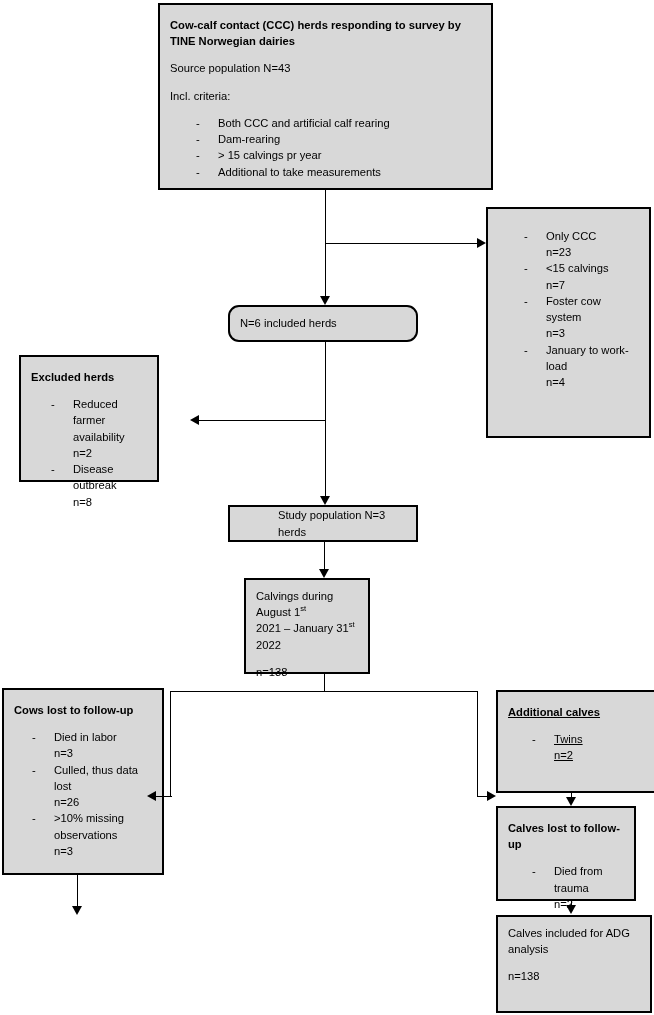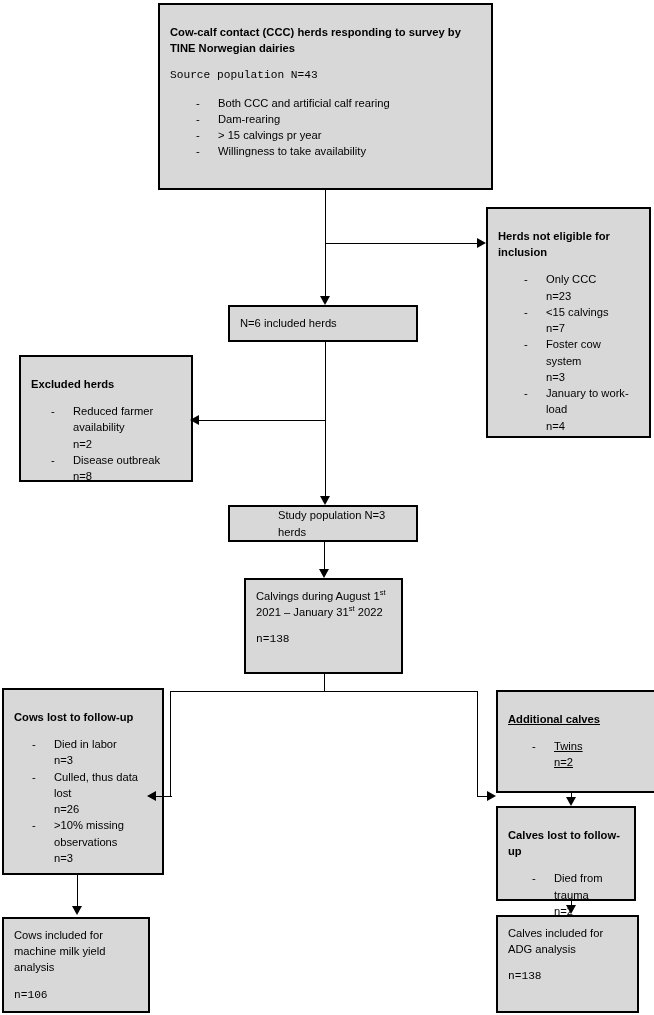--- a/index.html
+++ b/index.html
@@ -22,25 +22,24 @@
     position: absolute;
     background: #d8d8d8;
     border: 2px solid #000000;
     box-sizing: border-box;
     padding: 8px 10px 8px 10px;
     font-size: 11.2px;
     line-height: 1.45;
   }
   .node .title {
     font-weight: bold;
-    margin: 11px 0 0 0;
+    margin: 4px 0 0 0;
   }
   .node .para {
     margin: 11px 0 0 0;
-    font-family: Liberation Mono, monospace;
   }
   .node ul {
     list-style: none;
     margin: 11px 0 0 0;
     padding: 0 0 0 26px;
   }
   .node ul li {
     position: relative;
     padding-left: 22px;
     margin: 0 0 0 0;
@@ -90,42 +89,42 @@
   }
 </style>
 </head>
 <body>
 
 <div id="flowchart">
 
   <div class="node" style="left:158px; top:3px; width:335px; height:187px;">
     <div class="title">Cow-calf contact (CCC) herds responding to survey by TINE Norwegian dairies</div>
     <div class="para">Source population N=43</div>
+    <div class="para">Incl. criteria:</div>
     <ul>
       <li>
         <span class="dash">-</span>
         <span>Both CCC and artificial calf rearing</span>
       </li>
       <li>
         <span class="dash">-</span>
         <span>Dam-rearing</span>
       </li>
       <li>
         <span class="dash">-</span>
         <span>&gt; 15 calvings pr year</span>
       </li>
       <li>
         <span class="dash">-</span>
-        <span>Willingness to take availability</span>
+        <span>Additional to take measurements</span>
       </li>
     </ul>
   </div>
 
   <div class="node" style="left:486px; top:207px; width:165px; height:231px;">
-    <div class="title">Herds not eligible for inclusion</div>
     <ul>
       <li>
         <span class="dash">-</span>
         <span>Only CCC</span>
         <span class="n">n=23</span>
       </li>
       <li>
         <span class="dash">-</span>
         <span>&lt;15 calvings</span>
         <span class="n">n=7</span>
@@ -136,45 +135,45 @@
         <span class="n">n=3</span>
       </li>
       <li>
         <span class="dash">-</span>
         <span>January to work-load</span>
         <span class="n">n=4</span>
       </li>
     </ul>
   </div>
 
-  <div class="node" style="left:228px; top:305px; width:190px; height:37px; display:flex; align-items:center;">
+  <div class="node" style="left:228px; top:305px; width:190px; height:37px; display:flex; align-items:center;border-radius:11px;">
     <div>N=6 included herds</div>
   </div>
 
-  <div class="node" style="left:19px; top:355px; width:174px; height:127px;">
+  <div class="node" style="left:19px; top:355px; width:140px; height:127px;">
     <div class="title">Excluded herds</div>
     <ul style="padding-left:20px;">
       <li>
         <span class="dash">-</span>
         <span>Reduced farmer availability</span>
         <span class="n">n=2</span>
       </li>
       <li>
         <span class="dash">-</span>
         <span>Disease outbreak</span>
         <span class="n">n=8</span>
       </li>
     </ul>
   </div>
 
   <div class="node" style="left:228px; top:505px; width:190px; height:37px; display:flex; align-items:center;padding-left:48px;">
     <div>Study population N=3 herds</div>
   </div>
 
-  <div class="node" style="left:244px; top:578px; width:159px; height:96px;">
+  <div class="node" style="left:244px; top:578px; width:126px; height:96px;">
     <div>
       <span>Calvings during August 1</span><sup>st</sup>
     </div>
     <div>
       <span>2021 – January 31</span><sup>st</sup><span> 2022</span>
     </div>
     <div class="para">n=138</div>
   </div>
 
   <div class="node" style="left:2px; top:688px; width:162px; height:187px;">
@@ -213,26 +212,22 @@
     <div class="title">Calves lost to follow-up</div>
     <ul style="padding-left:24px;">
       <li>
         <span class="dash">-</span>
         <span>Died from trauma</span>
         <span class="n">n=2</span>
       </li>
     </ul>
   </div>
 
-  <div class="node" style="left:2px; top:917px; width:148px; height:96px;">
-    <div>Cows included for machine milk yield analysis</div>
-    <div class="para">n=106</div>
-  </div>
-
-  <div class="node" style="left:496px; top:915px; width:143px; height:98px;">
+
+  <div class="node" style="left:496px; top:915px; width:156px; height:98px;">
     <div>Calves included for ADG analysis</div>
     <div class="para">n=138</div>
   </div>
 
   <div class="vline" style="left:325px; top:190px; height:111px;"></div>
   <div class="arrow-down" style="left:320px; top:296px;"></div>
 
   <div class="hline" style="left:325px; top:243px; width:155px;"></div>
   <div class="arrow-right" style="left:477px; top:238px;"></div>
 

